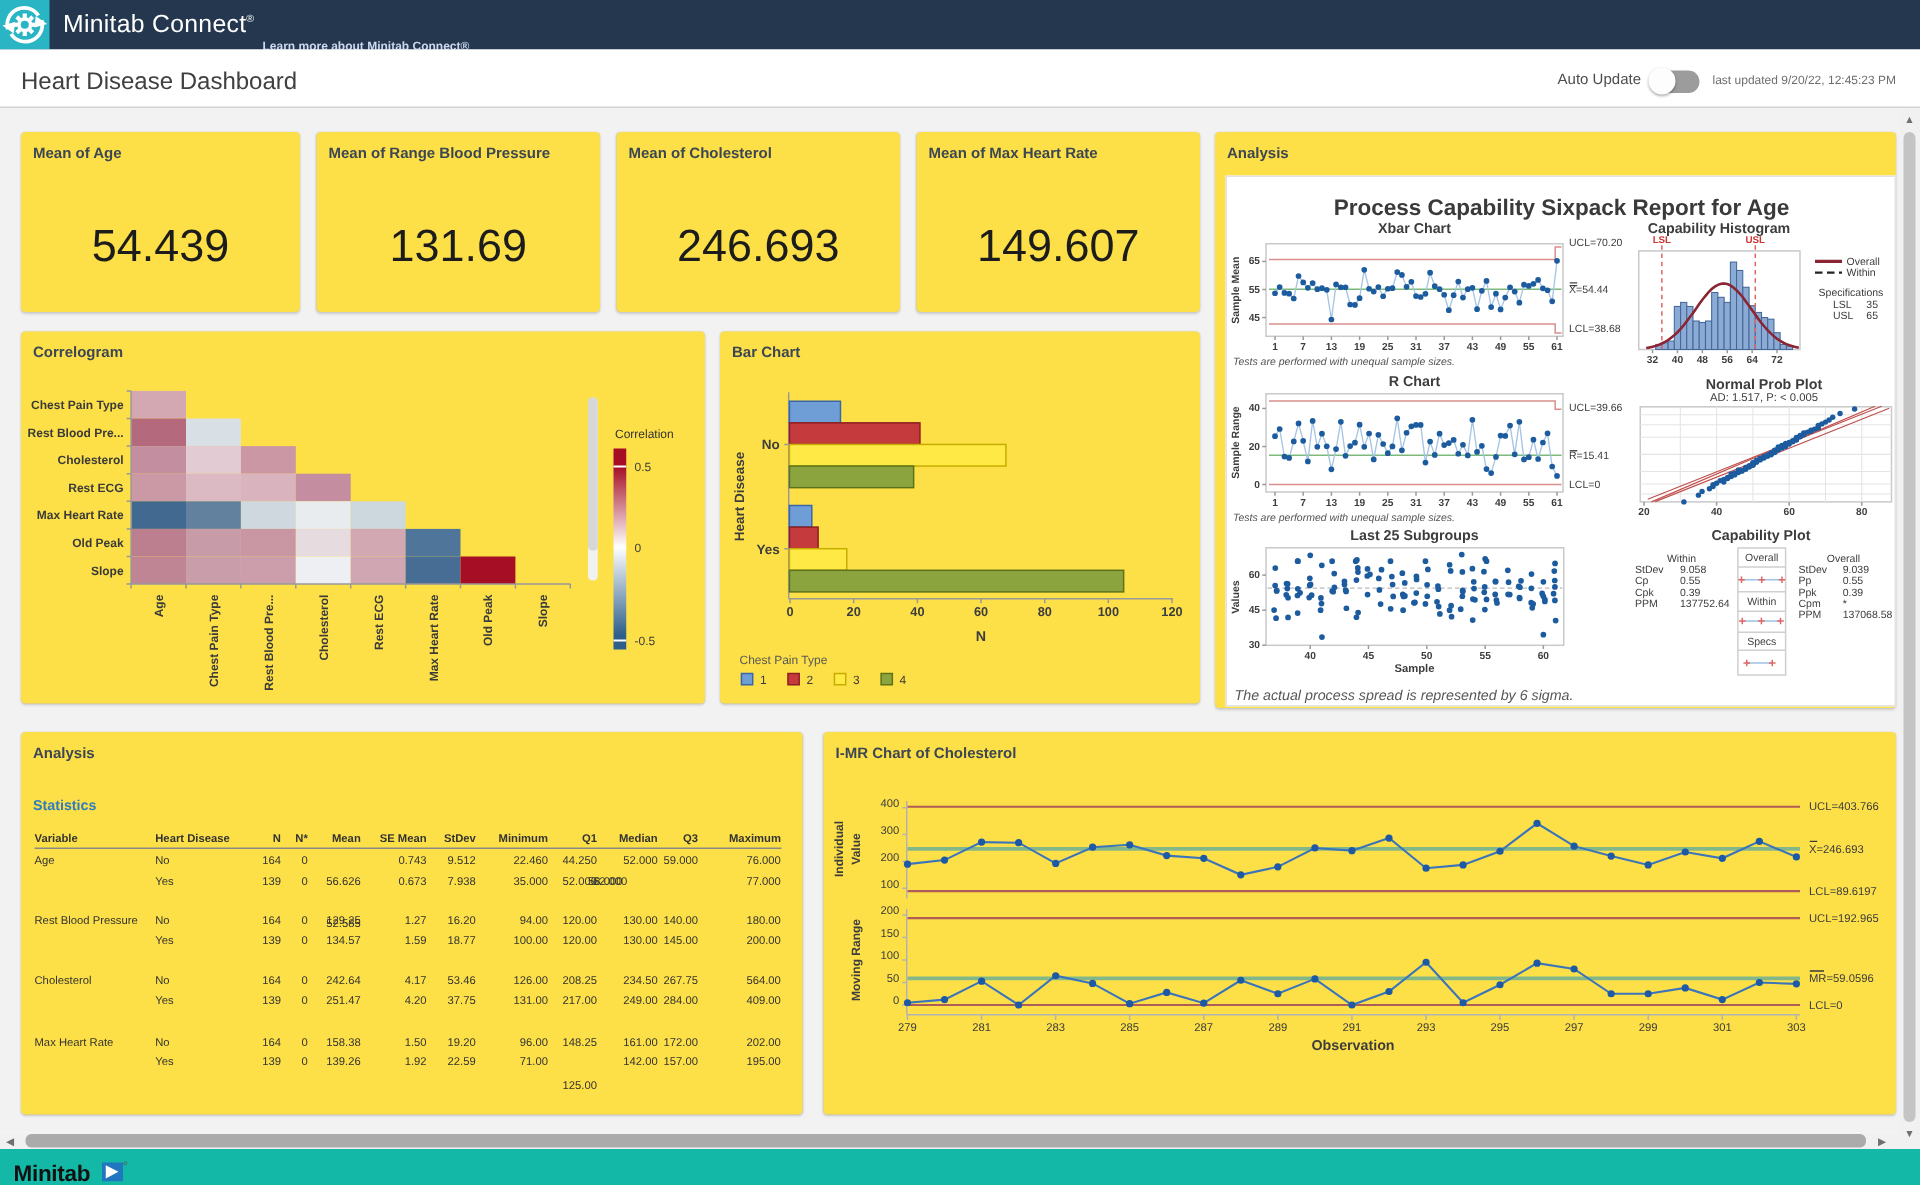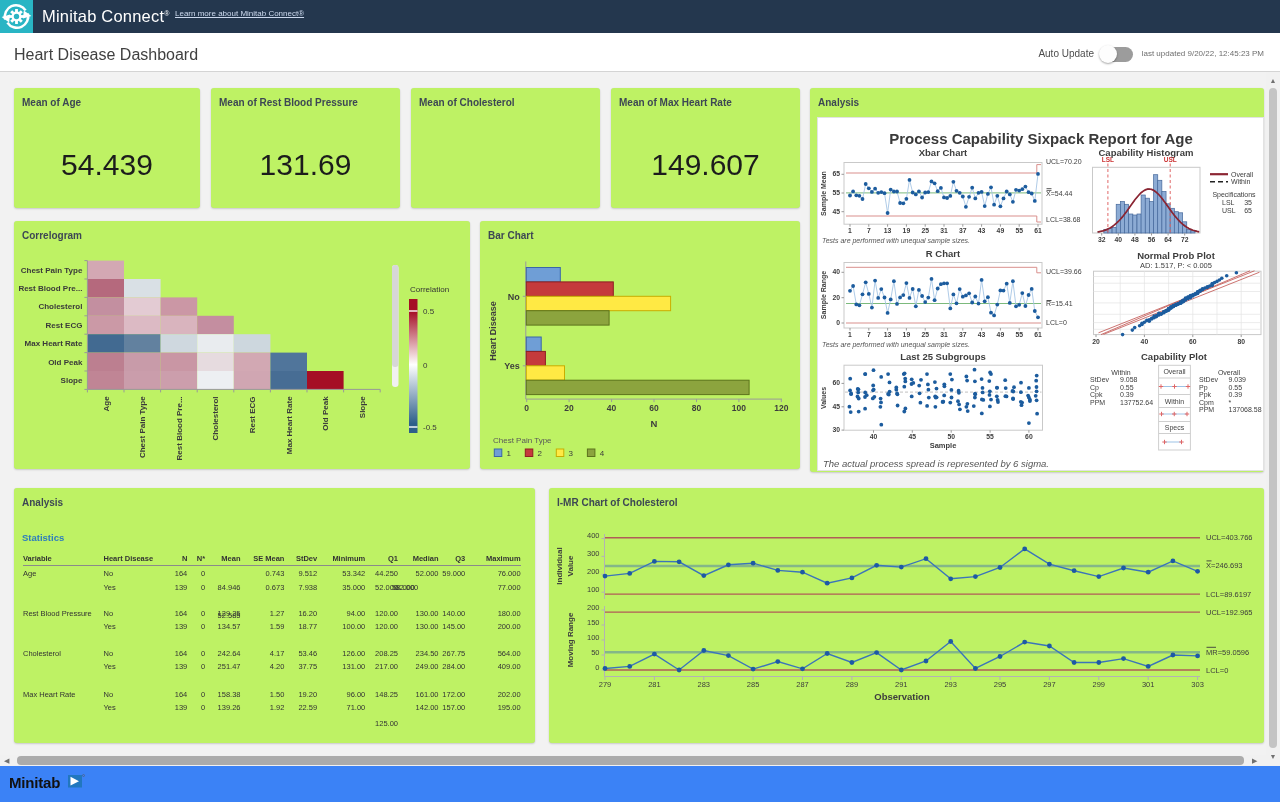--- a/index.html
+++ b/index.html
@@ -1,39 +1,39 @@
 <!DOCTYPE html>
 <html><head><meta charset="utf-8"><style>
 *{margin:0;padding:0;box-sizing:border-box}
 html,body{width:1280px;height:802px;overflow:hidden;background:#fff;
  font-family:"Liberation Sans",sans-serif;}
 .hdr{position:absolute;left:0;top:0;width:1280px;height:33px;background:#24374e;}
 .hdr .logo{position:absolute;left:0;top:0;width:33px;height:33px;background:#29b5c4;}
 .brand{position:absolute;left:42px;top:7px;color:#fff;font-size:16.5px;font-weight:400;letter-spacing:.2px;}
 .brand sup{font-size:7px;}
-.lnk{position:absolute;left:175px;top:9px;color:#ccd9ee;font-size:8px;font-weight:400;text-decoration:underline;}
+.lnk{position:absolute;left:175px;top:26px;color:#ccd9ee;font-size:8px;font-weight:700;text-decoration:underline;}
 .tbar{position:absolute;left:0;top:33px;width:1280px;height:39px;background:#fff;border-bottom:1px solid #d4d4d4;}
 .tbar h1{position:absolute;left:14px;top:13px;font-size:16px;font-weight:400;color:#404040;}
 .au{position:absolute;right:186px;top:15px;font-size:10px;color:#4d4d4d;white-space:nowrap;}
 .toggle{position:absolute;left:1100px;top:47px;width:33px;height:14.5px;background:#9c9c9c;border-radius:8px;}
 .knob{position:absolute;left:-1px;top:-2px;width:18px;height:18px;background:#fdfdfd;border-radius:50%;box-shadow:0 1px 2px rgba(0,0,0,.35);}
 .lu{position:absolute;right:16px;top:16px;font-size:8px;color:#6e6e6e;white-space:nowrap;}
 .content{position:absolute;left:0;top:72px;width:1280px;height:683px;background:#f2f2f2;}
-.card{position:absolute;background:#bef264;border-radius:3px;box-shadow:0 1px 2px rgba(0,0,0,.16),0 0 1px rgba(0,0,0,.1);}
+.card{position:absolute;background:#fde047;border-radius:3px;box-shadow:0 1px 2px rgba(0,0,0,.16),0 0 1px rgba(0,0,0,.1);}
 .ct{position:absolute;left:8px;top:9px;font-size:10px;font-weight:bold;color:#3d4754;}
 .kv{position:absolute;left:0;top:60px;width:100%;text-align:center;font-size:30px;color:#1c1c1c;}
 .panel{position:absolute;left:7px;top:29px;width:447px;height:354px;border:1px solid #e2e2e2;background:#fff;overflow:hidden;}
 .stats h3{position:absolute;left:8px;top:44px;font-size:9.5px;color:#2e7dbe;font-weight:bold;}
 .stable{position:absolute;left:0;top:0;width:521px;height:255px;font-size:7.5px;color:#333;}
 .vsb{position:absolute;left:1266px;top:72px;width:14px;height:694px;background:#f1f1f1;}
 .vsb .th{position:absolute;left:3px;top:16px;width:8px;height:660px;background:#c4c4c4;border-radius:4px;}
 .hsb{position:absolute;left:0;top:755px;width:1266px;height:11px;background:#f1f1f1;}
 .hsb .th{position:absolute;left:17px;top:1px;width:1227px;height:9px;background:#ababab;border-radius:4px;}
 .arr{position:absolute;font-size:7px;color:#707070;}
-.footer{position:absolute;left:0;top:766px;width:1280px;height:36px;background:#3b82f6;}
+.footer{position:absolute;left:0;top:766px;width:1280px;height:24px;background:#14b8a6;}
 </style></head>
 <body>
 <div class="hdr">
   <div class="logo"><svg width="33" height="33" viewBox="0 0 33 33">
         <g fill="none" stroke="#fff" stroke-width="2.5">
           <path d="M 5.2 19.5 A 11.3 11.3 0 0 1 25.6 10.4"></path>
           <path d="M 27.8 13.5 A 11.3 11.3 0 0 1 7.4 22.6"></path>
         </g>
         <polygon points="23.8,10.6 31.4,16.0 23.0,18.4" fill="#fff"></polygon>
         <polygon points="9.2,22.4 1.6,17.0 10.0,14.6" fill="#fff"></polygon>
@@ -62,25 +62,26 @@
 </div>
 <div class="toggle">
     <div class="knob"></div>
   </div>
 <div class="content">
   <div class="card" style="left:14px;top:16px;width:186px;height:120px;">
       <div class="ct">Mean of Age</div>
       <div class="kv">54.439</div>
     </div>
   <div class="card" style="left:211px;top:16px;width:189px;height:120px;">
-      <div class="ct">Mean of Rest Blood Pressure</div>
+      <div class="ct">Mean of Range Blood Pressure</div>
       <div class="kv">131.69</div>
     </div>
   <div class="card" style="left:411px;top:16px;width:189px;height:120px;">
       <div class="ct">Mean of Cholesterol</div>
+      <div class="kv">246.693</div>
     </div>
   <div class="card" style="left:611px;top:16px;width:189px;height:120px;">
       <div class="ct">Mean of Max Heart Rate</div>
       <div class="kv">149.607</div>
     </div>
   <div class="card" style="left:810px;top:16px;width:454px;height:384px;">
     <div class="ct">Analysis</div>
     <div class="panel"><svg width="446" height="354" viewBox="0 0 446 354" font-family="Liberation Sans, sans-serif">
           <text x="223" y="25.5" font-size="15" fill="#3a3a3a" font-weight="bold" text-anchor="middle">Process Capability Sixpack Report for Age</text>
           <text x="125" y="37.5" font-size="9.5" fill="#3d3d3d" font-weight="bold" text-anchor="middle">Xbar Chart</text>
@@ -825,30 +826,30 @@
         <div style="position:absolute;left:381.3px;top:66px;width:70px;text-align:right;white-space:nowrap;font-weight:bold;">Q3</div>
         <div style="position:absolute;left:436.6px;top:66px;width:70px;text-align:right;white-space:nowrap;font-weight:bold;">Maximum</div>
         <div style="position:absolute;left:9px;top:77px;width:498px;border-top:1px solid #8a8a8a;"></div>
         <div style="position:absolute;left:9px;top:80.9px;white-space:nowrap;">Age</div>
         <div style="position:absolute;left:89.5px;top:80.9px;white-space:nowrap;">No</div>
         <div style="position:absolute;left:103.30000000000001px;top:80.9px;width:70px;text-align:right;white-space:nowrap;">164</div>
         <div style="position:absolute;left:121.19999999999999px;top:80.9px;width:70px;text-align:right;white-space:nowrap;">0</div>
         <div style="position:absolute;left:156.5px;top:80.9px;width:70px;text-align:right;white-space:nowrap;margin-top:42px;">52.585</div>
         <div style="position:absolute;left:200.39999999999998px;top:80.9px;width:70px;text-align:right;white-space:nowrap;">0.743</div>
         <div style="position:absolute;left:233.2px;top:80.9px;width:70px;text-align:right;white-space:nowrap;">9.512</div>
-        <div style="position:absolute;left:281.3px;top:80.9px;width:70px;text-align:right;white-space:nowrap;">53.342</div>
+        <div style="position:absolute;left:281.3px;top:80.9px;width:70px;text-align:right;white-space:nowrap;">22.460</div>
         <div style="position:absolute;left:314.0px;top:80.9px;width:70px;text-align:right;white-space:nowrap;">44.250</div>
         <div style="position:absolute;left:354.5px;top:80.9px;width:70px;text-align:right;white-space:nowrap;">52.000</div>
         <div style="position:absolute;left:381.3px;top:80.9px;width:70px;text-align:right;white-space:nowrap;">59.000</div>
         <div style="position:absolute;left:436.6px;top:80.9px;width:70px;text-align:right;white-space:nowrap;">76.000</div>
         <div style="position:absolute;left:9px;top:94.5px;white-space:nowrap;"></div>
         <div style="position:absolute;left:89.5px;top:94.5px;white-space:nowrap;">Yes</div>
         <div style="position:absolute;left:103.30000000000001px;top:94.5px;width:70px;text-align:right;white-space:nowrap;">139</div>
         <div style="position:absolute;left:121.19999999999999px;top:94.5px;width:70px;text-align:right;white-space:nowrap;">0</div>
-        <div style="position:absolute;left:156.5px;top:94.5px;width:70px;text-align:right;white-space:nowrap;">84.946</div>
+        <div style="position:absolute;left:156.5px;top:94.5px;width:70px;text-align:right;white-space:nowrap;">56.626</div>
         <div style="position:absolute;left:200.39999999999998px;top:94.5px;width:70px;text-align:right;white-space:nowrap;">0.673</div>
         <div style="position:absolute;left:233.2px;top:94.5px;width:70px;text-align:right;white-space:nowrap;">7.938</div>
         <div style="position:absolute;left:281.3px;top:94.5px;width:70px;text-align:right;white-space:nowrap;">35.000</div>
         <div style="position:absolute;left:314.0px;top:94.5px;width:70px;text-align:right;white-space:nowrap;">52.000</div>
         <div style="position:absolute;left:354.5px;top:94.5px;width:70px;text-align:center;white-space:nowrap;">58.000</div>
         <div style="position:absolute;left:381.3px;top:94.5px;width:70px;white-space:nowrap;">62.000</div>
         <div style="position:absolute;left:436.6px;top:94.5px;width:70px;text-align:right;white-space:nowrap;">77.000</div>
         <div style="position:absolute;left:9px;top:120.5px;white-space:nowrap;">Rest Blood Pressure</div>
         <div style="position:absolute;left:89.5px;top:120.5px;white-space:nowrap;">No</div>
         <div style="position:absolute;left:103.30000000000001px;top:120.5px;width:70px;text-align:right;white-space:nowrap;">164</div>

